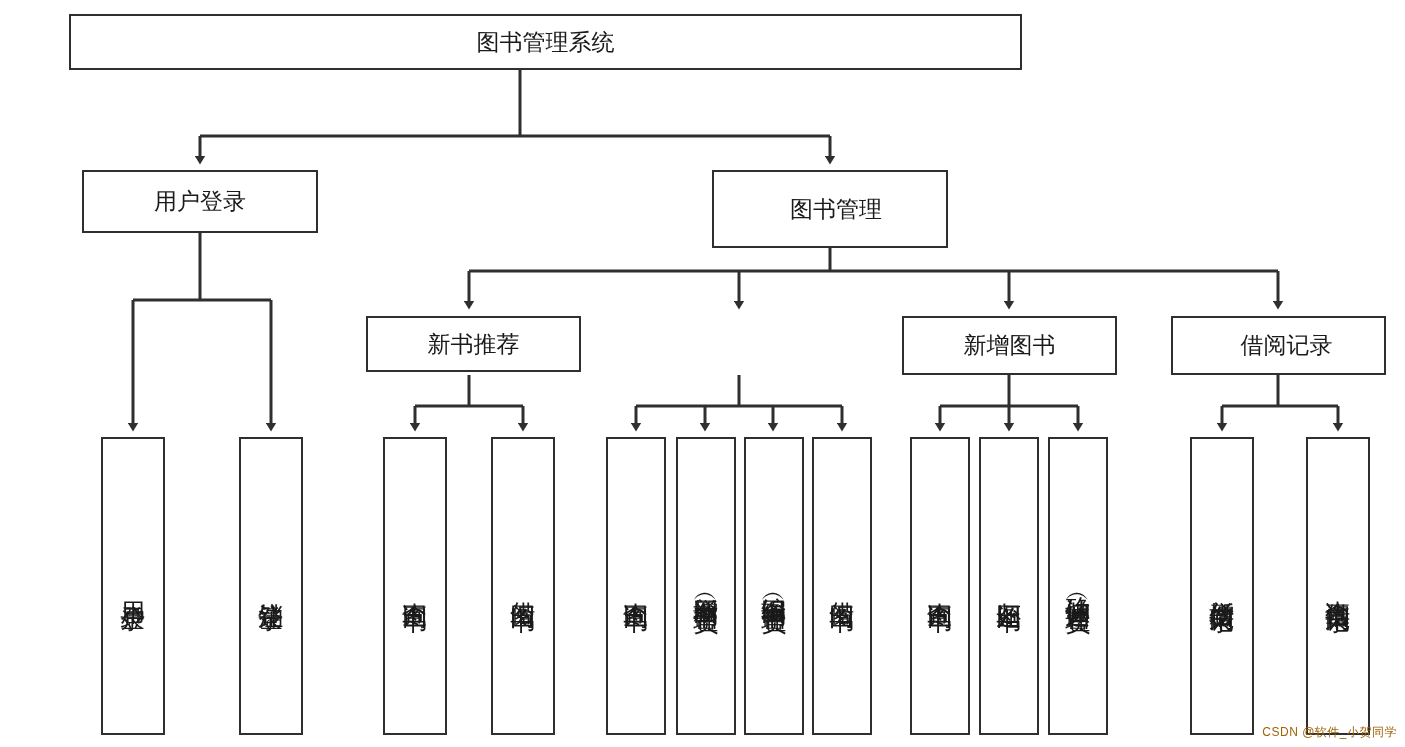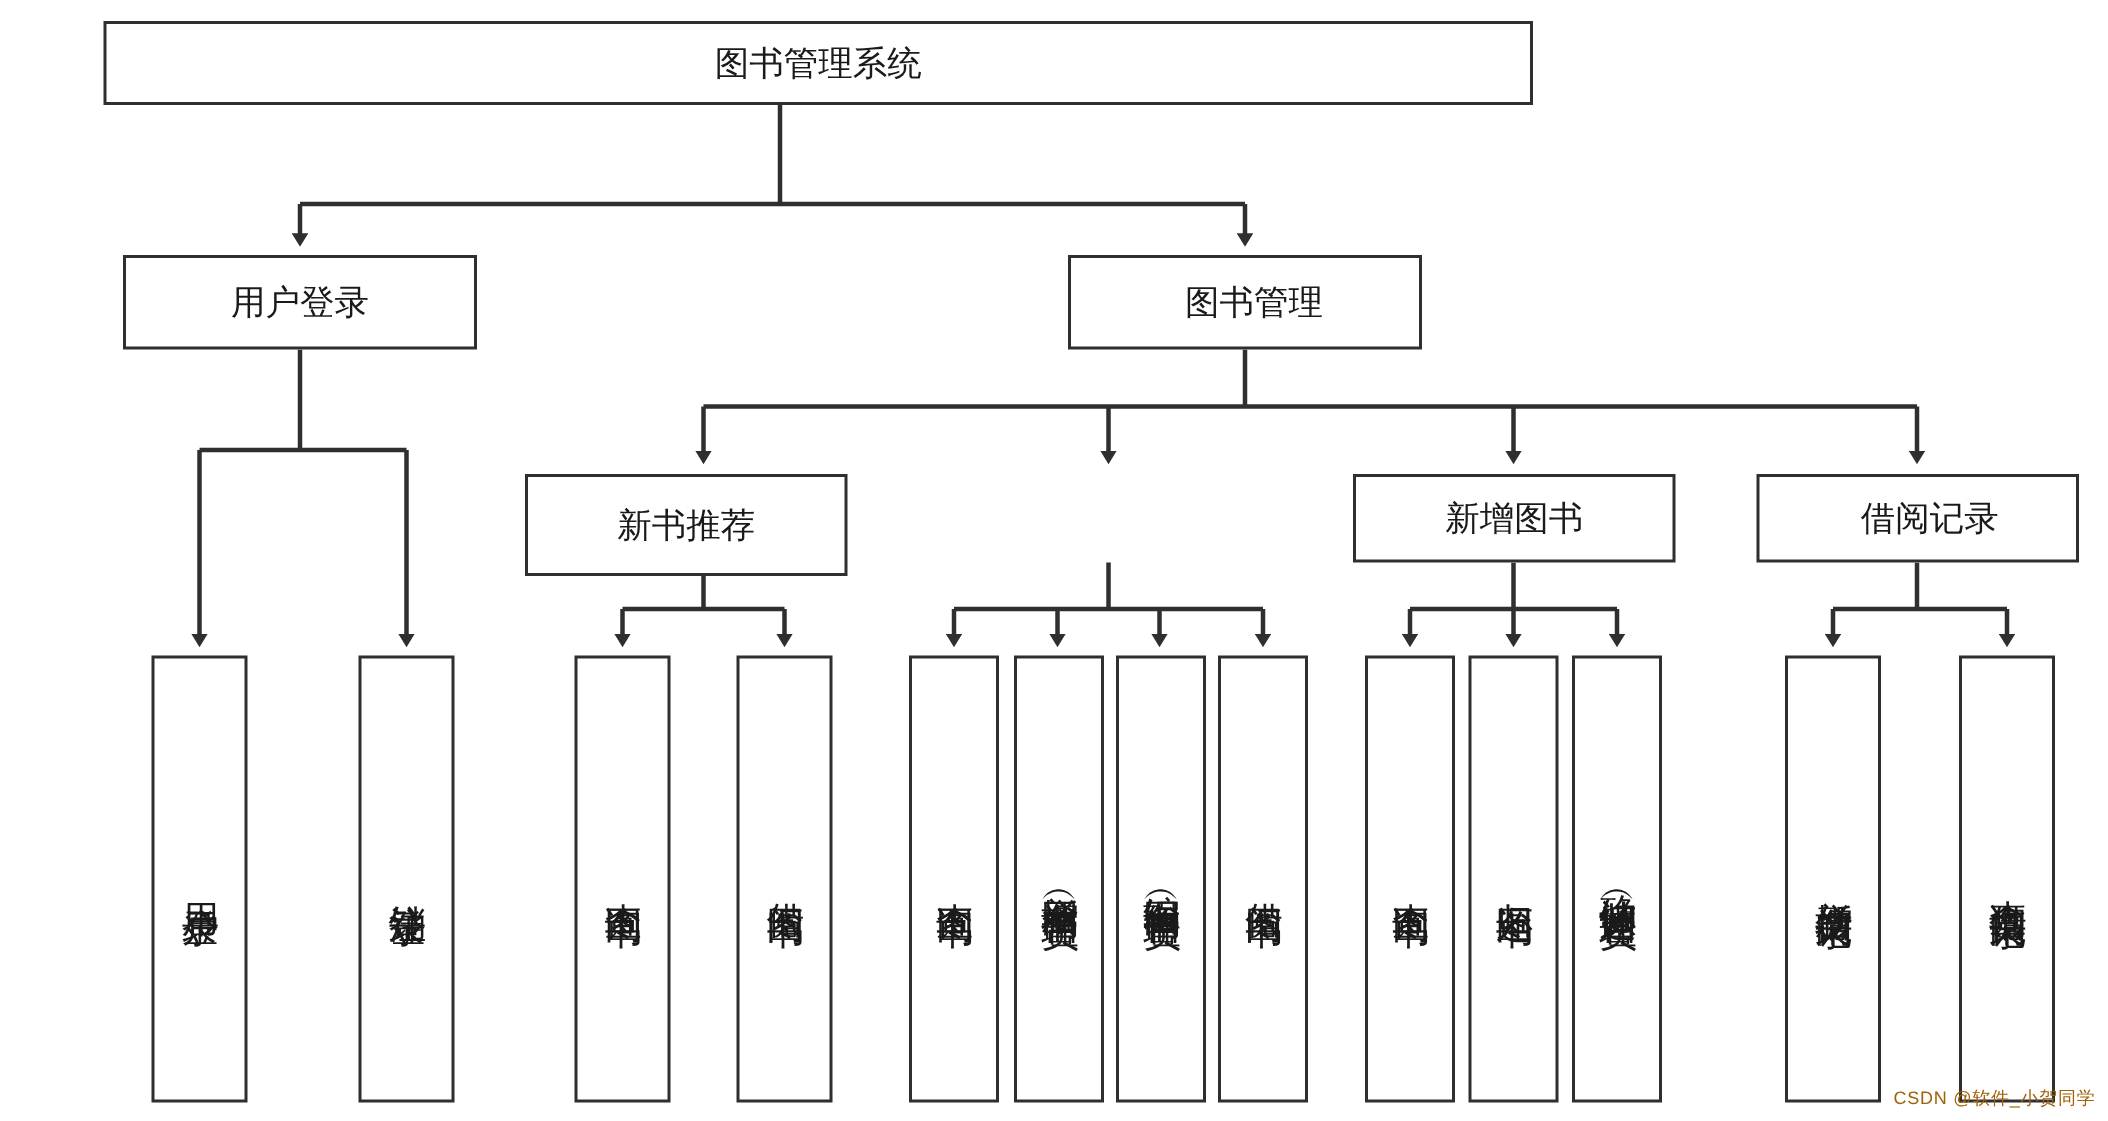--- a/index.html
+++ b/index.html
@@ -124,25 +124,25 @@
     </g>
   </svg>
 
   <div class="node horiz" style="left:21px; top:14px; width:953px; height:56px;margin-left:48px;">
     <span class="node-label">图书管理系统</span>
   </div>
 
   <div class="node horiz" style="left:82px; top:170px; width:236px; height:63px;">
     <span class="node-label">用户登录</span>
   </div>
-  <div class="node horiz" style="left:712px; top:170px; width:236px; height:63px;padding-left:12px;">
+  <div class="node horiz" style="left:712px; top:170px; width:236px; height:78px;padding-left:12px;">
     <span class="node-label">图书管理</span>
   </div>
 
-  <div class="node horiz" style="left:350px; top:316px; width:215px; height:68px;">
+  <div class="node horiz" style="left:366px; top:316px; width:215px; height:56px;">
     <span class="node-label">新书推荐</span>
   </div>
   <div class="node horiz" style="left:902px; top:316px; width:215px; height:59px;">
     <span class="node-label">新增图书</span>
   </div>
   <div class="node horiz" style="left:1171px; top:316px; width:215px; height:59px;padding-left:16px;">
     <span class="node-label">借阅记录</span>
   </div>
 
   <div class="node vert" style="left:101px; top:437px; width:64px; height:298px;">

